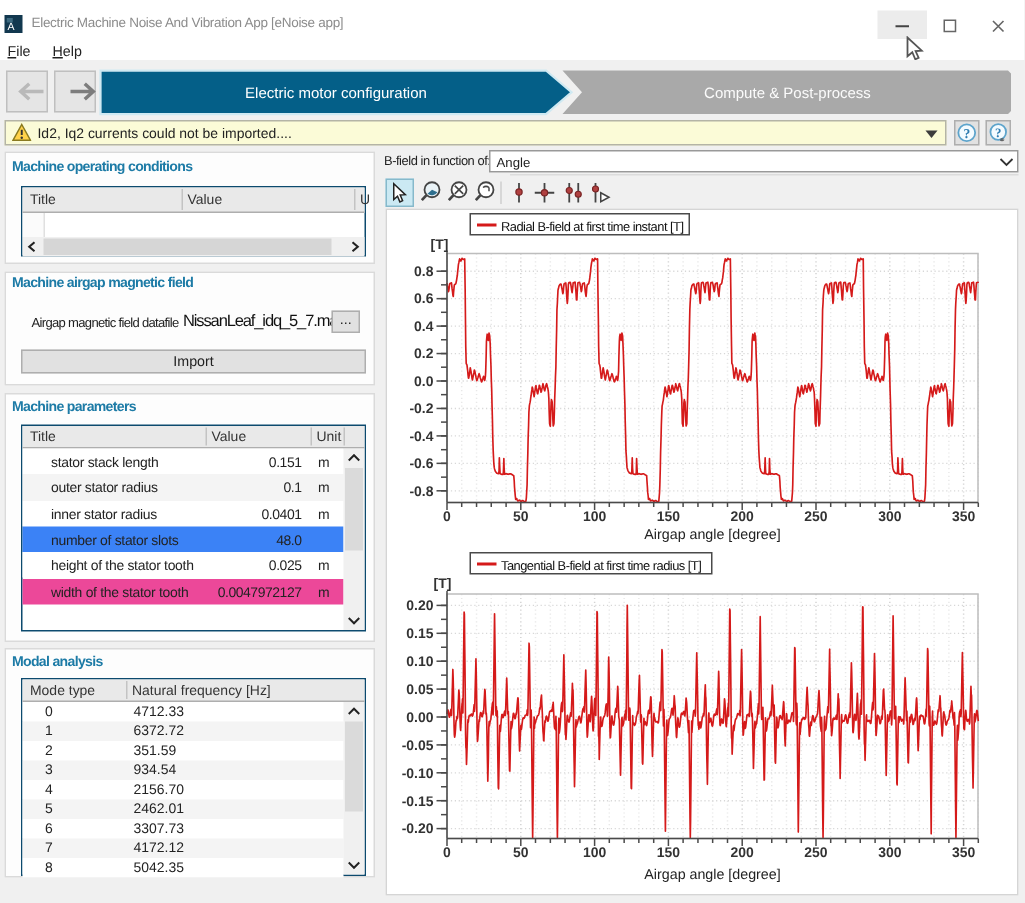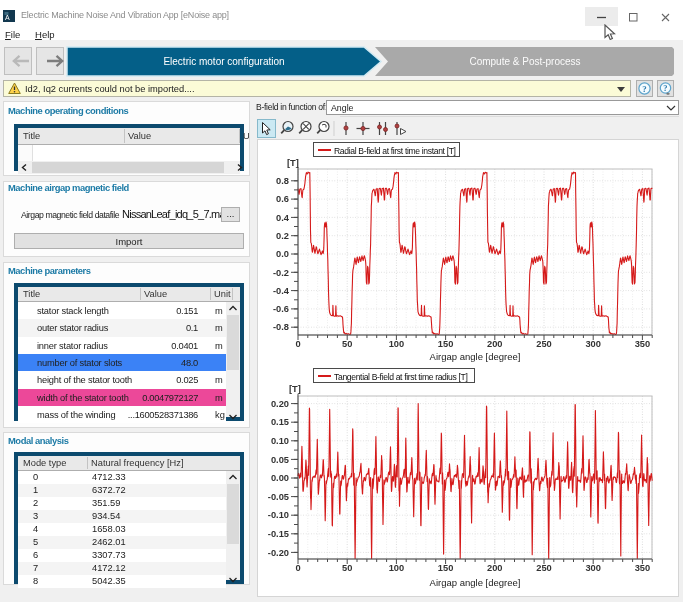--- a/index.html
+++ b/index.html
@@ -1,18 +1,18 @@
 <!DOCTYPE html>
 <html><head><meta charset="utf-8"><style>
 *{margin:0;padding:0;box-sizing:border-box}
 html,body{width:683px;height:602px;overflow:hidden;background:#f0f0f0;font-family:"Liberation Sans",sans-serif;position:relative}
 .abs{position:absolute}
 .hd{color:#1d7ba6;font-weight:bold;font-size:9.4px;letter-spacing:-0.45px}
 .gbox{position:absolute;left:3px;width:247px;background:#fdfdfd;border:1px solid #dadada}
-.tbl{position:absolute;background:#fff;border:4px solid #0c4a6e}
+.tbl{position:absolute;background:#fff;border:1px solid #0c4a6e}
 .thead{position:absolute;left:0;top:0;right:0;background:#e9e9e9;border-bottom:1px solid #aeaeae;font-size:9.3px;color:#333}
 .btn{position:absolute;background:#e1e1e1;border:1px solid #aeaeae;font-size:9.5px;color:#222;text-align:center}
 .sb{background:#f0f0f0}
 </style></head>
 <body>
 
 <div class="abs" style="left:0;top:0;width:683px;height:40px;background:#ffffff"></div>
 <div class="abs" style="left:3px;top:10px;width:12px;height:12px;background:#12384f"></div>
 <svg class="abs" style="left:3px;top:10px" width="12" height="12">
     <text x="2" y="10" font-size="7" fill="#fff" font-family="Liberation Sans">A</text>
@@ -130,25 +130,20 @@
 <div style="position:absolute;left:0;top:84.2px;right:14px;height:17.3px;background:#ffffff;font-size:9.3px;color:#222">
       <span style="position:absolute;left:19px;top:4px;letter-spacing:-0.2px">height of the stator tooth</span>
       <span style="position:absolute;right:28px;top:4px;letter-spacing:-0.3px">0.025</span>
       <span style="position:absolute;left:197px;top:4px">m</span>
     </div>
 <div style="position:absolute;left:0;top:101.5px;right:14px;height:17.3px;background:#ec4899;font-size:9.3px;color:#222">
       <span style="position:absolute;left:19px;top:4px;letter-spacing:-0.2px">width of the stator tooth</span>
       <span style="position:absolute;right:28px;top:4px;letter-spacing:-0.3px">0.0047972127</span>
       <span style="position:absolute;left:197px;top:4px">m</span>
     </div>
-<div style="position:absolute;left:0;top:118.8px;right:14px;height:17.3px;background:#ffffff;font-size:9.3px;color:#222">
-      <span style="position:absolute;left:19px;top:4px;letter-spacing:-0.2px">mass of the winding</span>
-      <span style="position:absolute;right:28px;top:4px;letter-spacing:-0.3px">...1600528371386</span>
-      <span style="position:absolute;left:197px;top:4px">kg</span>
-    </div>
   <div class="sb" style="position:absolute;right:0;top:15px;width:14px;bottom:0">
     <svg style="position:absolute;left:0;top:0" width="14" height="121">
         <path d="M3.5 8 L7 4.5 L10.5 8" stroke="#222" stroke-width="1.3" fill="none"></path>
         <path d="M3.5 113 L7 116.5 L10.5 113" stroke="#222" stroke-width="1.3" fill="none"></path>
         <rect x="1" y="13" width="12" height="55" fill="#dadada"></rect>
       </svg>
   </div>
 </div>
 
 <div class="tbl" style="left:14px;top:452px;width:230px;height:132px">
@@ -168,21 +163,21 @@
 <div style="position:absolute;left:0;top:41.0px;right:14px;height:13.0px;background:#ffffff;font-size:9.3px;color:#222">
       <span style="position:absolute;left:15px;top:1px">2</span>
       <span style="position:absolute;left:74px;top:1px">351.59</span>
     </div>
 <div style="position:absolute;left:0;top:54.0px;right:14px;height:13.0px;background:#f4f4f4;font-size:9.3px;color:#222">
       <span style="position:absolute;left:15px;top:1px">3</span>
       <span style="position:absolute;left:74px;top:1px">934.54</span>
     </div>
 <div style="position:absolute;left:0;top:67.0px;right:14px;height:13.0px;background:#ffffff;font-size:9.3px;color:#222">
       <span style="position:absolute;left:15px;top:1px">4</span>
-      <span style="position:absolute;left:74px;top:1px">1658.03</span>
+      <span style="position:absolute;left:74px;top:1px">2156.70</span>
     </div>
 <div style="position:absolute;left:0;top:80.0px;right:14px;height:13.0px;background:#f4f4f4;font-size:9.3px;color:#222">
       <span style="position:absolute;left:15px;top:1px">5</span>
       <span style="position:absolute;left:74px;top:1px">2462.01</span>
     </div>
 <div style="position:absolute;left:0;top:93.0px;right:14px;height:13.0px;background:#ffffff;font-size:9.3px;color:#222">
       <span style="position:absolute;left:15px;top:1px">6</span>
       <span style="position:absolute;left:74px;top:1px">3307.73</span>
     </div>
 <div style="position:absolute;left:0;top:106.0px;right:14px;height:13.0px;background:#f4f4f4;font-size:9.3px;color:#222">

